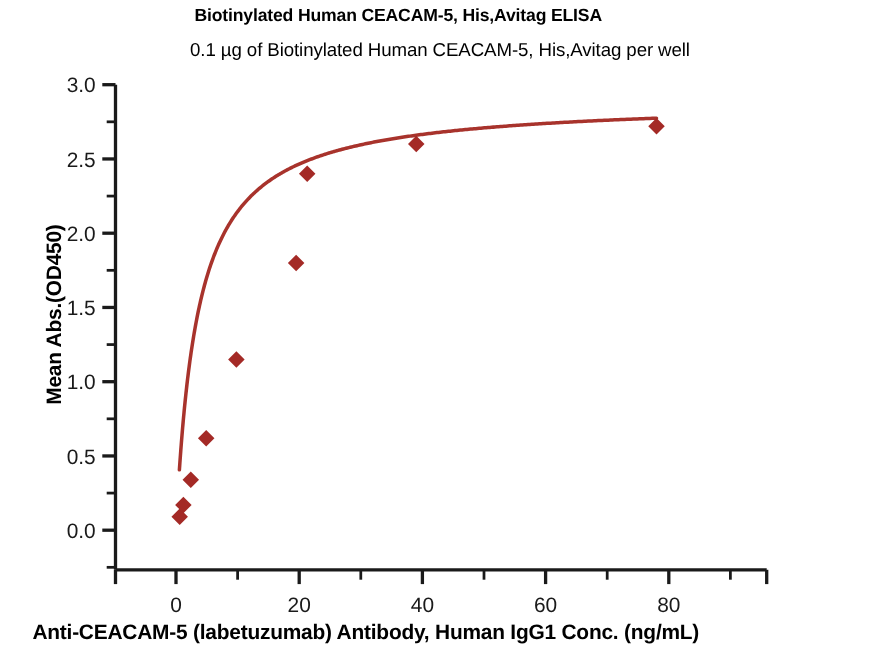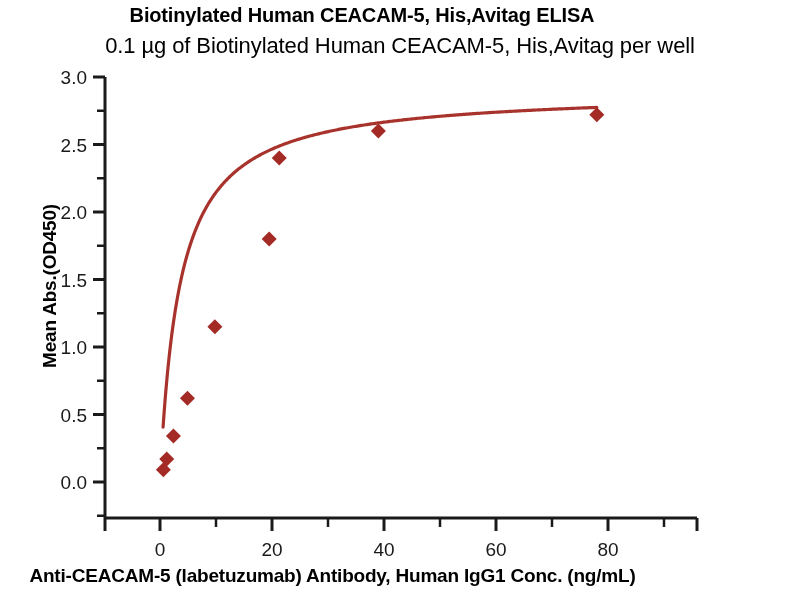--- a/index.html
+++ b/index.html
@@ -20,32 +20,32 @@
     left: 0; top: 0;
     width: 800px;
     height: 600px;
   }
   .title {
     position: absolute;
     left: 0;
     top: 2px;
     width: 724px;
     text-align: center;
-    font-size: 20px;
+    font-size: 16px;
     font-weight: bold;
     letter-spacing: -0.15px;
     line-height: 26px;
   }
   .subtitle {
     position: absolute;
     left: 0;
     top: 34px;
     width: 800px;
     text-align: center;
-    font-size: 22px;
+    font-size: 17px;
     font-weight: normal;
     letter-spacing: -0.1px;
     line-height: 24px;
   }
   .xlabel {
     position: absolute;
     left: 0;
     top: 565px;
     width: 665px;
     text-align: center;

